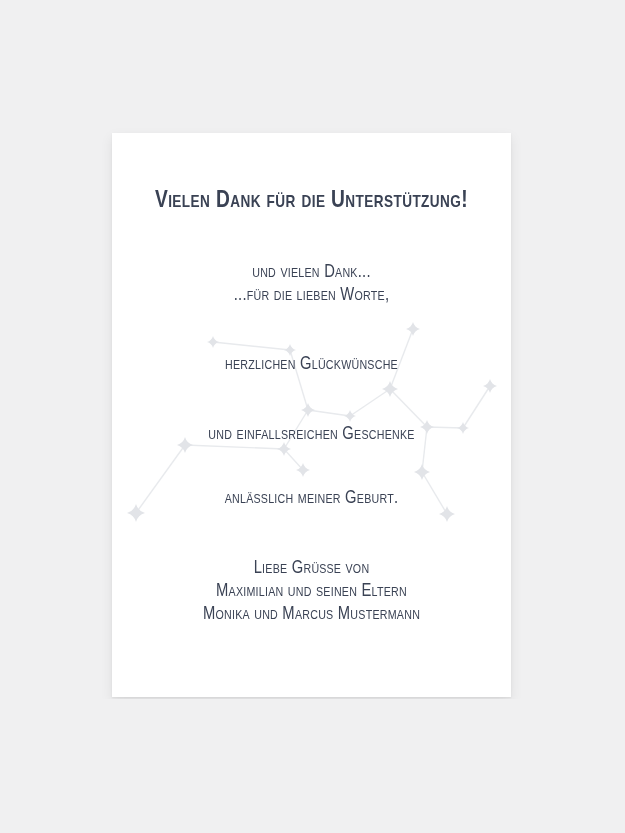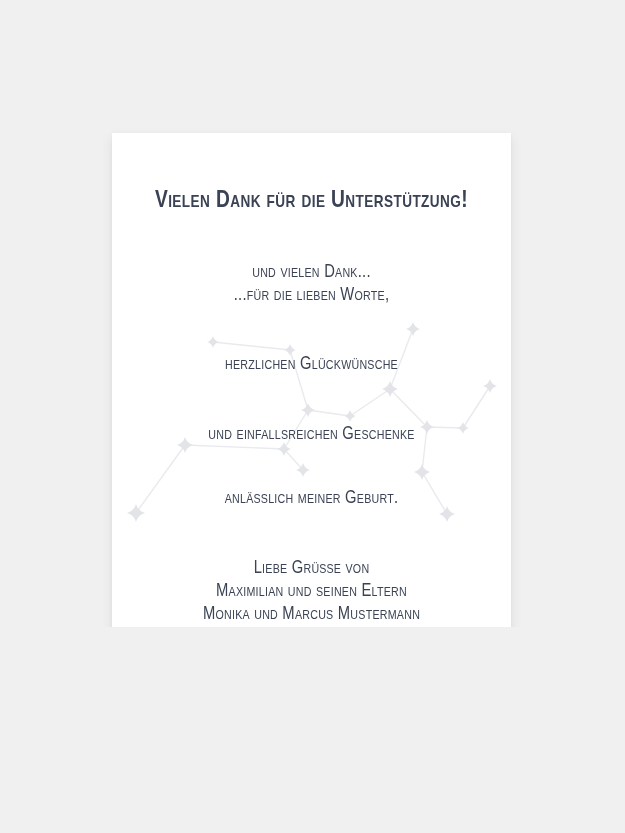--- a/index.html
+++ b/index.html
@@ -4,21 +4,21 @@
 <style>
   html, body {
     margin: 0;
     padding: 0;
     background: #f0f0f1;
     font-family: "Liberation Sans", sans-serif;
   }
   .stage {
     position: relative;
     width: 625px;
-    height: 627px;
+    height: 699px;
     background: #f0f0f1;
     overflow: hidden;
   }
   .card {
     position: absolute;
     left: 112px;
     top: 133px;
     width: 399px;
     height: 564px;
     background: #ffffff;

